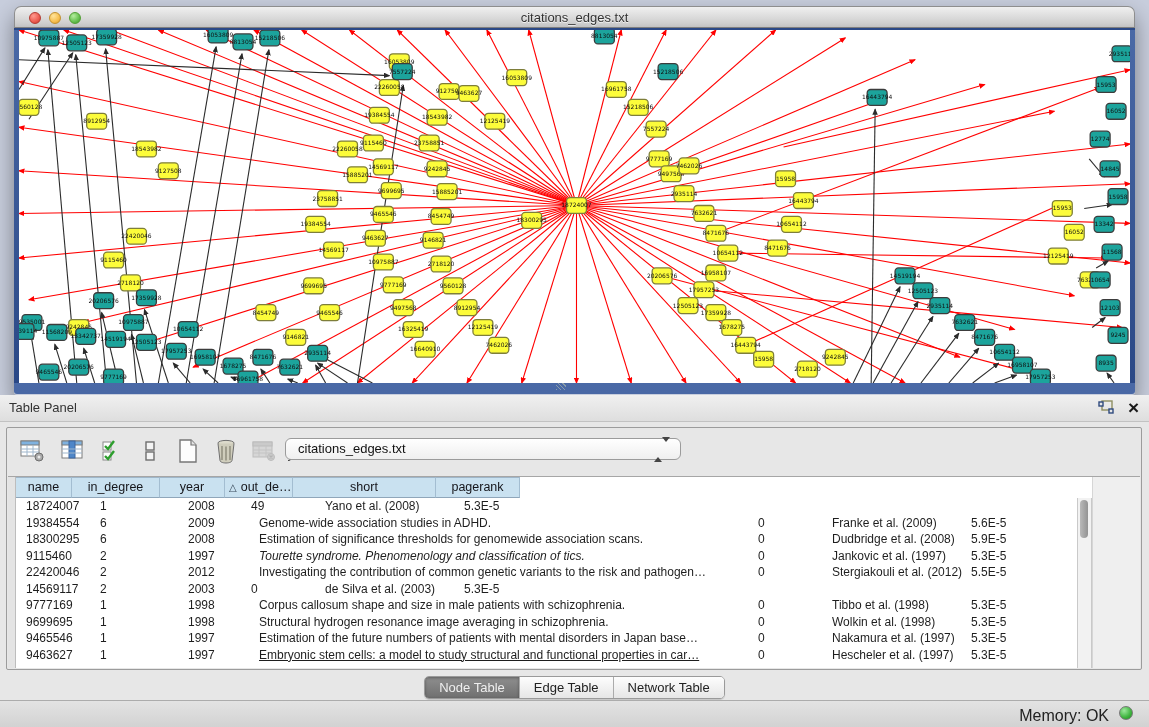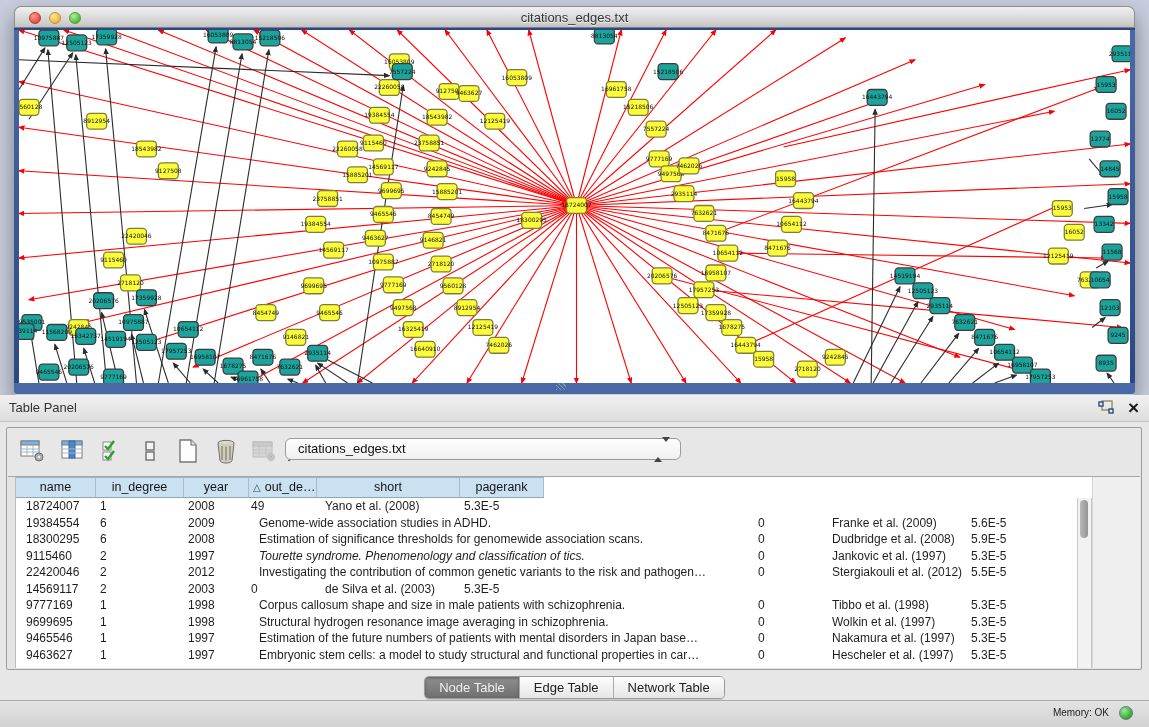--- a/index.html
+++ b/index.html
@@ -75,21 +75,21 @@
     box-shadow:0 1px 1px rgba(0,0,0,.15);}
   .tab{padding:2px 14px;font-size:13px;line-height:17px;background:linear-gradient(#FDFDFD,#E6E6E6);
     color:#222;border-right:1px solid #ABABAB;cursor:pointer;}
   .tab:last-child{border-right:none;}
   .tab.active{background:linear-gradient(#8F8F8F,#6F6F6F);color:#EFEFEF;
     box-shadow:inset 0 1px 3px rgba(0,0,0,.35);}
 
   
   #statusbar{position:absolute;left:0;top:305px;width:1149px;height:27px;
     background:linear-gradient(#E3E3E3,#D2D2D2);border-top:1px solid #ACACAC;box-sizing:border-box;}
-  #memory{position:absolute;right:40px;top:6px;font-size:10px;color:#222;}
+  #memory{position:absolute;right:40px;top:6px;font-size:16px;color:#222;}
   #memory-dot{position:absolute;right:16px;top:5px;width:14px;height:14px;border-radius:50%;
     background:radial-gradient(circle at 35% 30%,#9CE89C,#3DB33D 60%,#1E8A1E);border:1px solid #777;box-sizing:border-box;}
 </style>
 </head>
 <body>
 
 <div id="stage">
 
   <div id="net-window">
     <div id="titlebar">
@@ -781,21 +781,21 @@
           <span>citations_edges.txt</span>
           <span class="updown">
             <span class="arr up"></span><span class="arr down"></span>
           </span>
         </div>
       </div>
 
       <div id="table-wrap">
         <div id="gutter"></div>
         <div id="thead">
-            <div class="th" style="width: 80px;">name</div>
+            <div class="th" style="width: 56px;">name</div>
             <div class="th" style="width: 88px;">in_degree</div>
             <div class="th" style="width: 65px;">year</div>
             <div class="th" style="width: 68px; text-align: left; padding-left: 4px;"><span class="sort">△</span>out_de…</div>
             <div class="th" style="width: 143px;">short</div>
             <div class="th" style="width: 84px;">pagerank</div>
           </div>
         <div id="tbody">
             <div class="tr">
               <div class="td" style="width: 78px; padding-left: 10px;">18724007</div>
               <div class="td" style="width: 88px; padding-left: 6px;">1</div>
@@ -856,37 +856,37 @@
               <div class="td" style="width: 68px; padding-left: 4px;">0</div>
               <div class="td" style="width: 143px; padding-left: 10px;">Tibbo et al. (1998)</div>
               <div class="td" style="width: 84px; padding-left: 6px;">5.3E-5</div>
             </div>
             <div class="tr">
               <div class="td" style="width: 78px; padding-left: 10px;">9699695</div>
               <div class="td" style="width: 88px; padding-left: 6px;">1</div>
               <div class="td" style="width: 65px; padding-left: 6px;">1998</div>
               <div class="td" style="width: 507px; padding-left: 12px;">Structural hydrogen resonance image averaging in schizophrenia.</div>
               <div class="td" style="width: 68px; padding-left: 4px;">0</div>
-              <div class="td" style="width: 143px; padding-left: 10px;">Wolkin et al. (1997)</div>
+              <div class="td" style="width: 143px; padding-left: 10px;">Wolkin et al. (1998)</div>
               <div class="td" style="width: 84px; padding-left: 6px;">5.3E-5</div>
             </div>
             <div class="tr">
               <div class="td" style="width: 78px; padding-left: 10px;">9465546</div>
               <div class="td" style="width: 88px; padding-left: 6px;">1</div>
               <div class="td" style="width: 65px; padding-left: 6px;">1997</div>
               <div class="td" style="width: 507px; padding-left: 12px;">Estimation of the future numbers of patients with mental disorders in Japan base…</div>
               <div class="td" style="width: 68px; padding-left: 4px;">0</div>
               <div class="td" style="width: 143px; padding-left: 10px;">Nakamura et al. (1997)</div>
               <div class="td" style="width: 84px; padding-left: 6px;">5.3E-5</div>
             </div>
             <div class="tr">
               <div class="td" style="width: 78px; padding-left: 10px;">9463627</div>
               <div class="td" style="width: 88px; padding-left: 6px;">1</div>
               <div class="td" style="width: 65px; padding-left: 6px;">1997</div>
-              <div class="td" style="width: 507px; padding-left: 12px;">Embryonic stem cells: a model to study structural and functional properties in car…</div>
+              <div class="td" style="width: 507px; padding-left: 12px; text-decoration: underline;">Embryonic stem cells: a model to study structural and functional properties in car…</div>
               <div class="td" style="width: 68px; padding-left: 4px;">0</div>
               <div class="td" style="width: 143px; padding-left: 10px;">Hescheler et al. (1997)</div>
               <div class="td" style="width: 84px; padding-left: 6px;">5.3E-5</div>
             </div>
           </div>
         <div id="vscroll">
             <div class="thumb"></div>
           </div>
         <div id="hpad-right"></div>
       </div>

